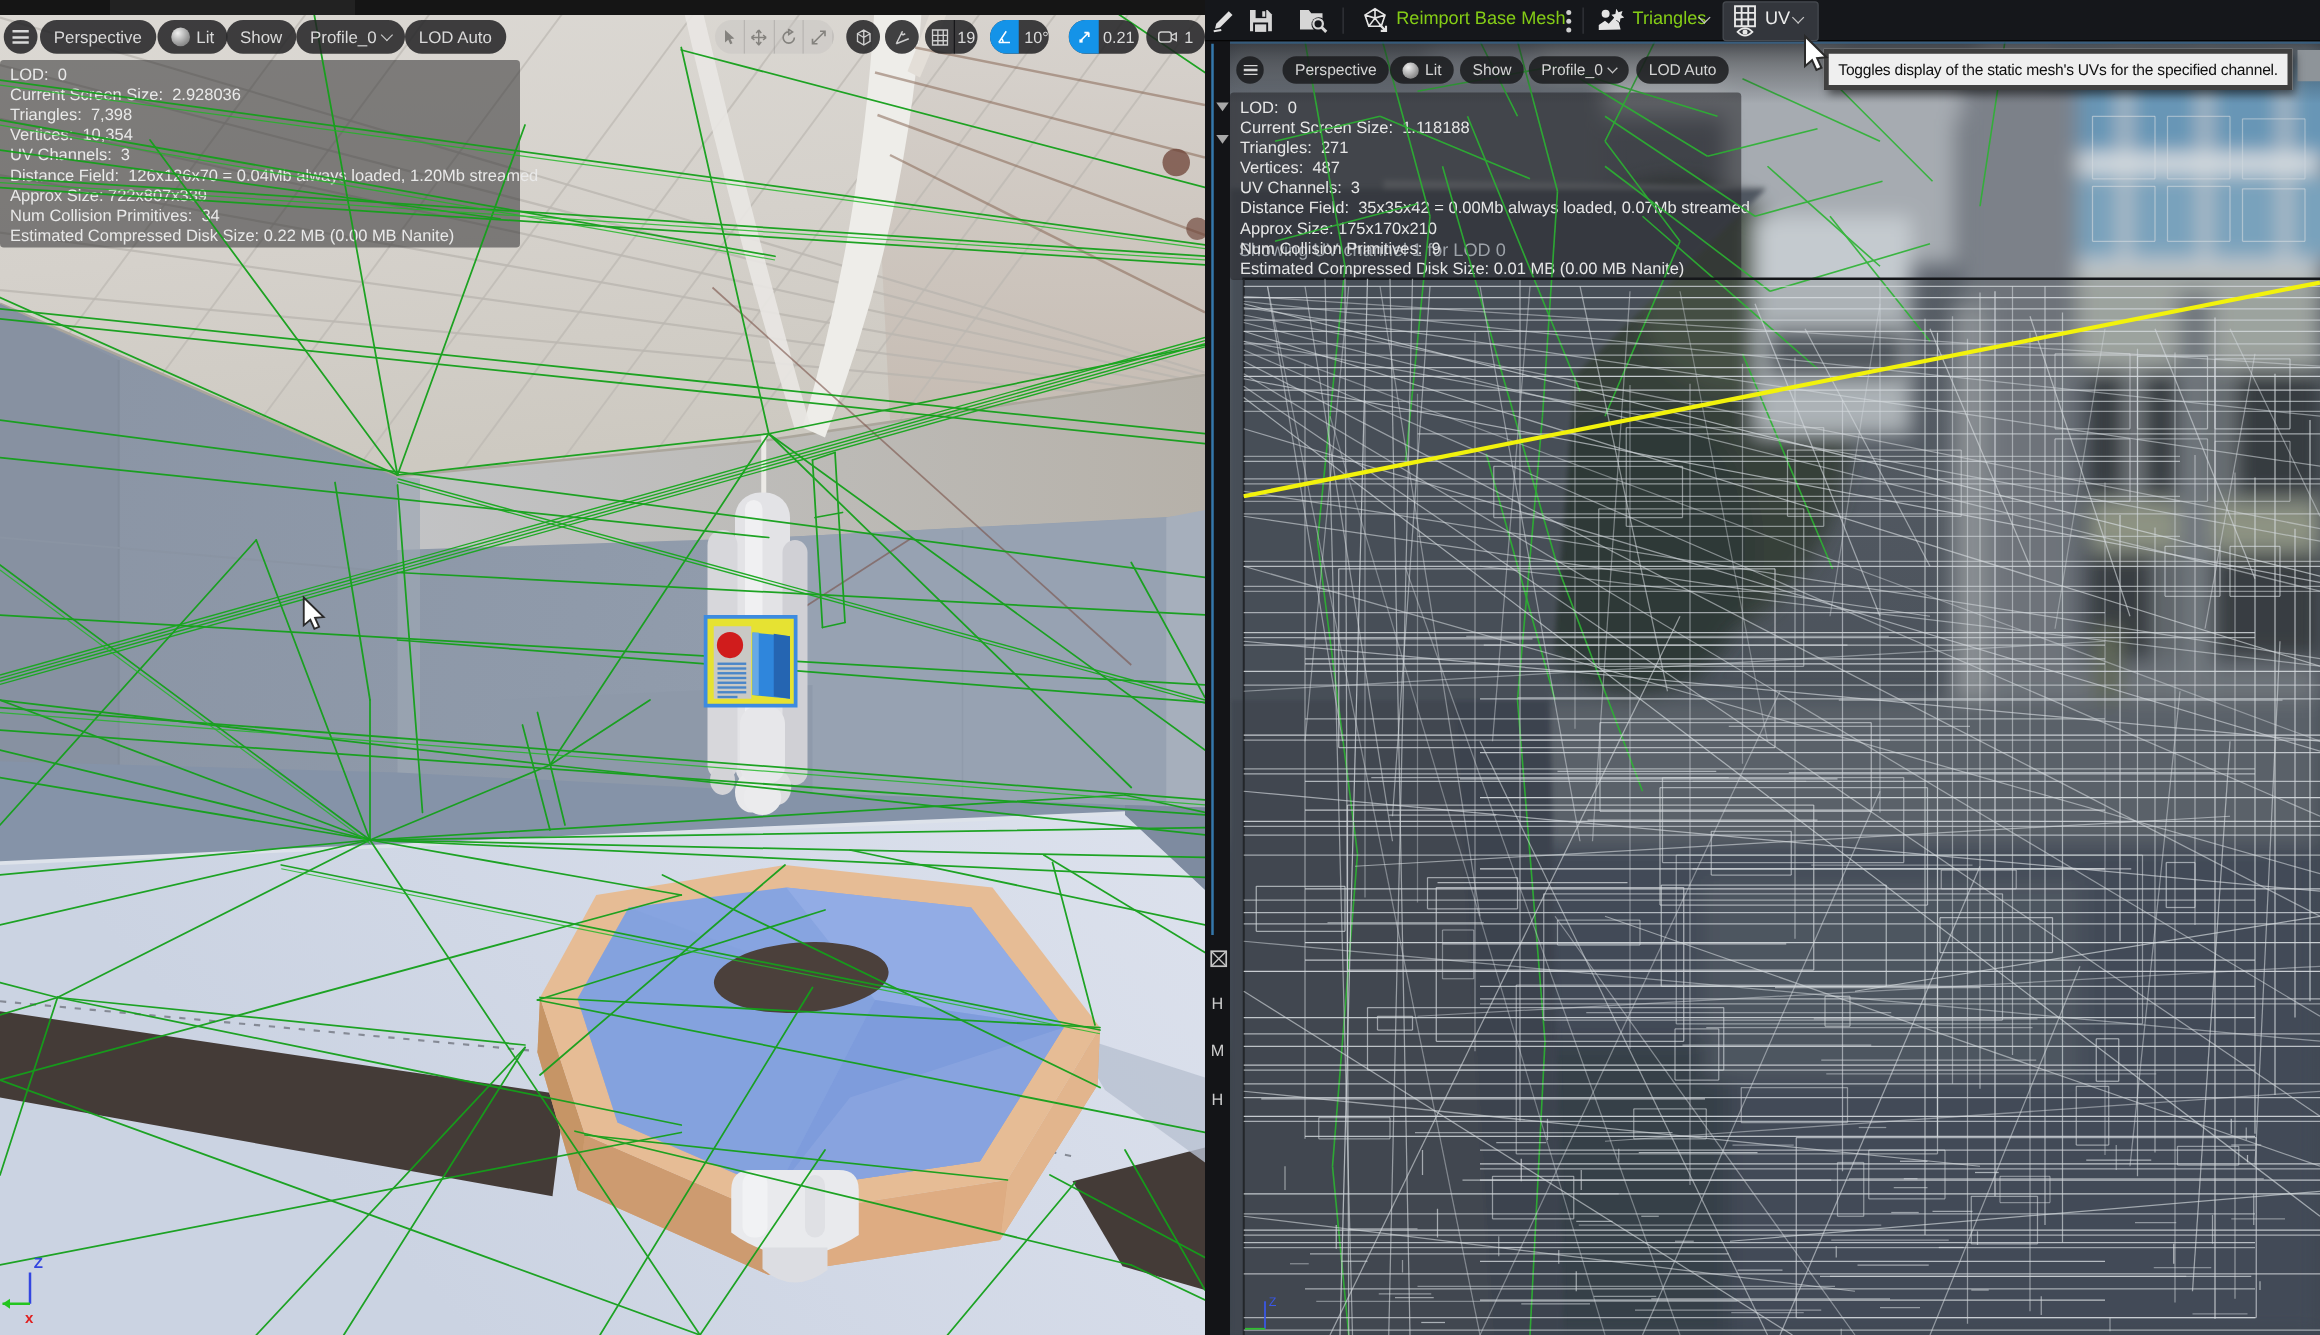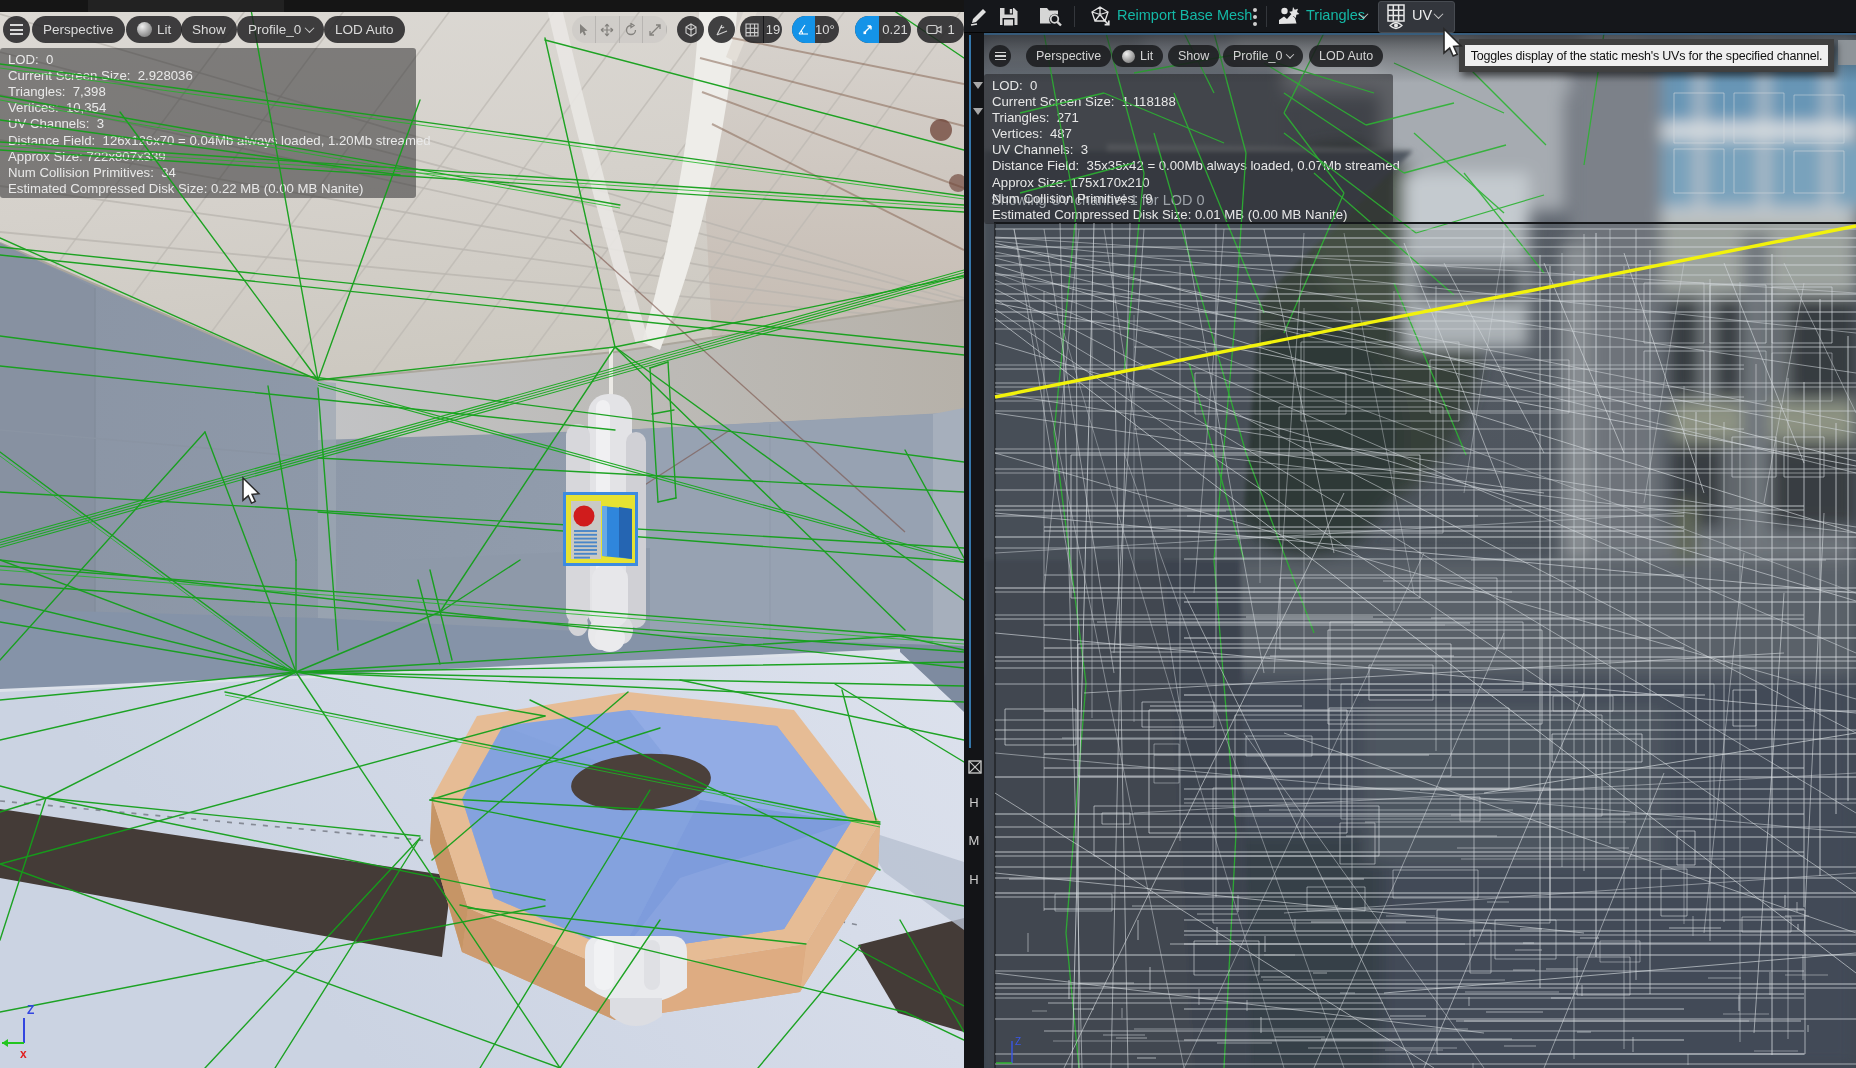--- a/index.html
+++ b/index.html
@@ -1,21 +1,21 @@
 <!DOCTYPE html>
 <html><head><meta charset="utf-8"><style>
 *{margin:0;padding:0;box-sizing:border-box}
 body{width:1856px;height:1068px;overflow:hidden;background:#101113;font-family:"Liberation Sans",sans-serif}
 #root{position:absolute;left:0;top:0;width:1856px;height:1068px}
 .pill{position:absolute;top:16px;height:27px;border-radius:14px;background:rgba(33,33,35,0.85);
  color:#dadada;font-size:13.5px;display:flex;align-items:center;justify-content:center;gap:5px;padding:0 11px;white-space:nowrap}
 .pill2{position:absolute;height:22px;border-radius:11px;background:rgba(26,27,29,0.85);
  color:#d4d4d4;font-size:12.5px;display:flex;align-items:center;justify-content:center;gap:5px;padding:0 10px;white-space:nowrap}
 .chev{display:inline-block;width:7px;height:7px;border-right:1.6px solid #c8c8c8;border-bottom:1.6px solid #c8c8c8;transform:rotate(45deg) translate(-1px,-1px)}
-.tbtxt{position:absolute;color:#14b8a6;font-size:14.5px;top:7px}
+.tbtxt{position:absolute;color:#84cc16;font-size:14.5px;top:7px}
 </style></head><body>
 <div id="root">
     <div style="position:absolute;left:0;top:0;width:964px;height:1068px;overflow:hidden">
       <svg width="964" height="1068" viewBox="0 0 964 1068" style="position:absolute;left:0;top:0">
         <defs>
           <linearGradient id="wallg" x1="0" y1="0" x2="1" y2="0.12">
             <stop offset="0" stop-color="#8a94a4"></stop>
             <stop offset="0.55" stop-color="#8f9aaa"></stop>
             <stop offset="1" stop-color="#96a1b1"></stop>
           </linearGradient>
@@ -323,21 +323,21 @@
           <div style="flex:1;text-align:center;font-size:13px">19</div>
         </div>
       </div>
       <div class="pill" style="left:792px;width:47px;padding:0;overflow:hidden">
         <div style="display:flex;align-items:center;height:100%;width:100%">
           <div style="width:23px;height:100%;background:#1493e8;display:flex;align-items:center;justify-content:center">
             <svg width="13" height="13" viewBox="0 0 13 13">
               <path d="M2,11 L11,11 M2,11 L8,2 M5.5,11 A5,5 0 0 0 4.2,7.6" stroke="#fff" fill="none" stroke-width="1.2"></path>
             </svg>
           </div>
-          <div style="flex:1;text-align:left;font-size:13px">10°</div>
+          <div style="flex:1;text-align:right;font-size:13px">10°</div>
         </div>
       </div>
       <div class="pill" style="left:855px;width:56px;padding:0;overflow:hidden">
         <div style="display:flex;align-items:center;height:100%;width:100%">
           <div style="width:24px;height:100%;background:#1493e8;display:flex;align-items:center;justify-content:center">
             <svg width="13" height="13" viewBox="0 0 13 13">
               <path d="M4,9 L10,3 M10,3 l-3.5,0 M10,3 l0,3.5" stroke="#fff" fill="none" stroke-width="1.4"></path>
               <rect x="2.5" y="8.5" width="2.6" height="2.6" fill="#fff"></rect>
             </svg>
           </div>
@@ -1043,20 +1043,20 @@
       <div style="position:absolute;left:414px;top:1px;width:77px;height:32px;background:#33363c;border:1px solid #474b51;border-radius:3px"></div>
       <svg style="position:absolute;left:422px;top:4px" width="26" height="27" viewBox="0 0 26 27">
         <path d="M2,1 h16 v16 h-16 Z M2,6.3 h16 M2,11.6 h16 M7.3,1 v16 M12.6,1 v16" stroke="#e8e8e8" fill="none" stroke-width="1.5"></path>
         <path d="M4,21.5 q6,-6 12,0 q-6,6 -12,0 Z" fill="none" stroke="#e8e8e8" stroke-width="1.3"></path>
         <circle cx="10" cy="21.5" r="2" fill="#e8e8e8"></circle>
       </svg>
       <div class="tbtxt" style="left:448px;color:#ededed">UV</div>
       <span class="chev" style="position:absolute;left:471px;top:12px"></span>
     </div>
     <div style="position:absolute;left:1838px;top:40px;width:18px;height:25px;background:#8e9499"></div>
-    <div style="position:absolute;left:1459px;top:39px;width:375px;height:33px;background:#efefef;border:6px solid #404040;box-shadow:3px 4px 7px rgba(0,0,0,0.55);display:flex;align-items:center;justify-content:center;z-index:5">
+    <div style="position:absolute;left:1459px;top:39px;width:375px;height:33px;background:#efefef;border:4px solid #404040;box-shadow:3px 4px 7px rgba(0,0,0,0.55);display:flex;align-items:center;justify-content:center;z-index:5">
       <span style="color:#101010;font-size:12.5px;letter-spacing:-0.2px;white-space:nowrap">Toggles display of the static mesh's UVs for the specified channel.</span>
     </div>
     <svg style="position:absolute;left:1441px;top:27px;z-index:6" width="30" height="34" viewBox="0 0 30 34">
       <g transform="translate(3,2) scale(1.45)">
         <path d="M0,0 L0,16.5 L3.9,13.2 L6.3,18.6 L9.1,17.4 L6.7,12.1 L11.8,11.6 Z" fill="#ffffff" stroke="#2a2a2a" stroke-width="1.1"></path>
       </g>
     </svg>
   </div>
 </body></html>

